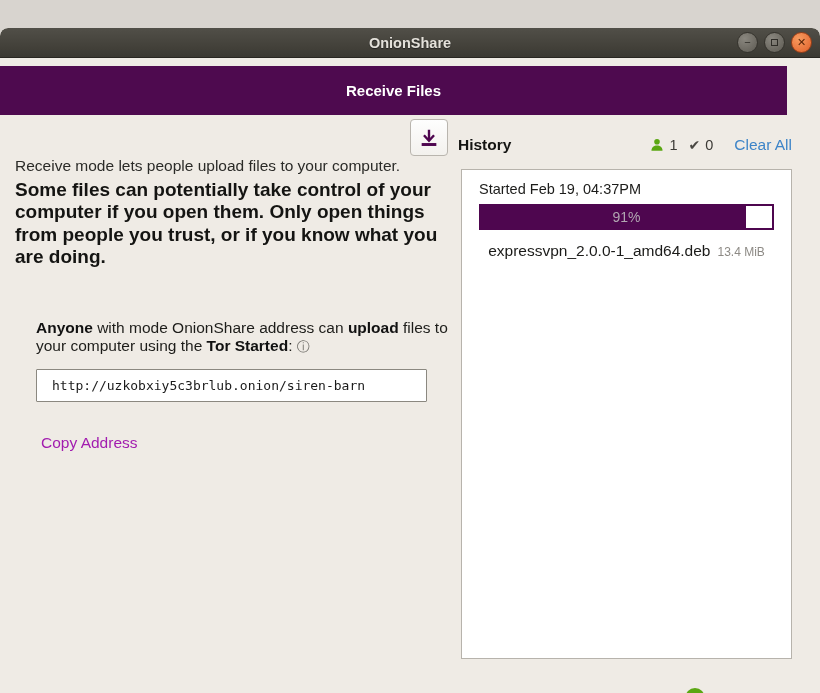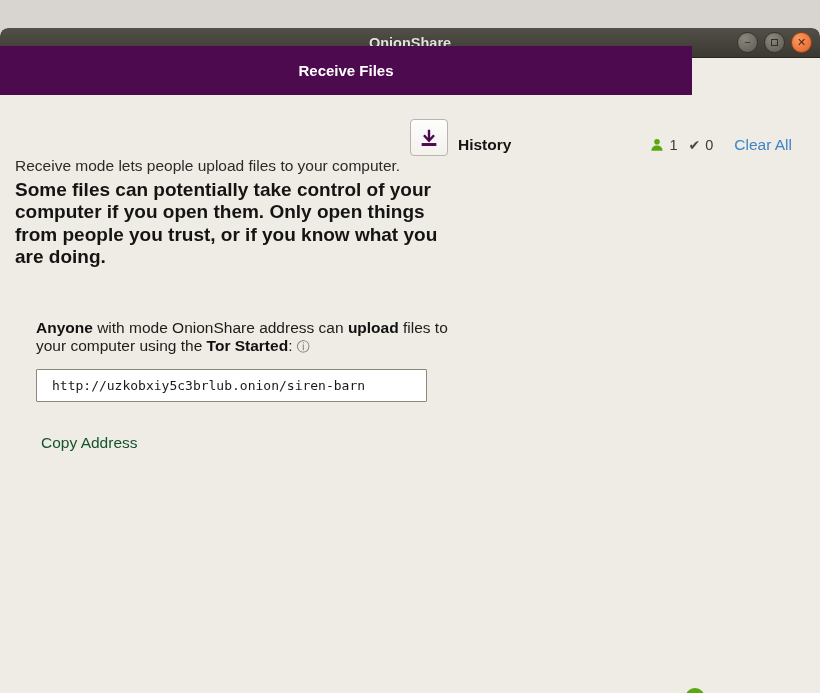--- a/index.html
+++ b/index.html
@@ -28,21 +28,21 @@
     background:radial-gradient(circle at 35% 30%,#8a877f,#5d5a52);
     border:1px solid #35332d;
   }
   .win-btn.close{
     background:radial-gradient(circle at 35% 30%,#f89b5f,#e1602a);
     border:1px solid #9c3f17;color:#5a2508;
   }
   .maximize-glyph{display:block;width:7px;height:7px;border:1.5px solid #2f2d28;}
   
   .mode-header{
-    position:absolute;top:18px;left:0;width:692px;height:49px;
+    position:absolute;top:38px;left:0;width:787px;height:49px;
     background:#4e0a4f;
     display:flex;align-items:center;justify-content:center;
   }
   .mode-header-title{color:#ffffff;font-weight:bold;font-size:15px;}
   
   .content{position:absolute;top:80px;left:0;width:820px;height:613px;}
 
   .mode-switch-btn{
     position:absolute;top:11px;right:372px;width:38px;height:37px;
     background:linear-gradient(#fefefe,#f3f1ed);
@@ -60,21 +60,21 @@
   }
   .address-info{position:absolute;left:36px;top:211px;width:414px;font-size:15.5px;color:#1d1d1a;line-height:1.15;}
   .address-info b{color:#111;text-align:right;}
   .info-icon{color:#6f6d68;font-size:13px;font-style:normal;cursor:pointer;}
   .address-input{
     position:absolute;left:36px;top:261px;width:391px;height:33px;
     background:#ffffff;border:1px solid #8b8880;border-radius:1px;
     font-family:"DejaVu Sans Mono", monospace;font-size:13px;color:#1a1a1a;
     padding:0 8px 0 15px;
   }
-  .copy-link{position:absolute;left:41px;top:326px;font-size:15.5px;color:#14532d;cursor:pointer;text-decoration:none;}
+  .copy-link{position:absolute;left:41px;top:326px;font-size:15.5px;color:#a21caf;cursor:pointer;text-decoration:none;}
 
   
   .history-header{
     position:absolute;left:458px;top:27px;width:334px;height:20px;
     display:flex;align-items:center;
   }
   .history-title{font-weight:bold;font-size:15.5px;color:#141412;}
   .history-counts{margin-left:auto;display:flex;align-items:center;gap:5px;}
   .count-num{font-size:14.5px;color:#3c3a36;}
   .check-icon{font-size:14px;color:#4a4843;margin-left:6px;}
@@ -166,20 +166,33 @@
           <circle cx="12" cy="6.5" r="4.8" fill="#5ba713"></circle>
           <path d="M2.5 22 C2.5 15.5 7 12.8 12 12.8 S21.5 15.5 21.5 22 Z" fill="#5ba713"></path>
         </svg>
         <span class="count-num">1</span>
         <span class="check-icon">✔</span>
         <span class="count-num">0</span>
         <a class="clear-all-link" href="#">Clear All</a>
       </div>
     </div>
 
+    <div class="history-panel">
+      <div class="history-item">
+        <div class="item-started">Started Feb 19, 04:37PM</div>
+        <div class="progress-bar">
+          <div class="progress-fill" style="width:91%"></div>
+          <div class="progress-label">91%</div>
+        </div>
+        <div class="filename-row">
+          <span class="file-name">expressvpn_2.0.0-1_amd64.deb</span>
+          <span class="file-size">13.4 MiB</span>
+        </div>
+      </div>
+    </div>
 
     <div class="server-status">
       <div class="status-dot"></div>
       <span class="status-label">Receiving</span>
     </div>
 
   </div>
 </div>
 
 </body></html>

